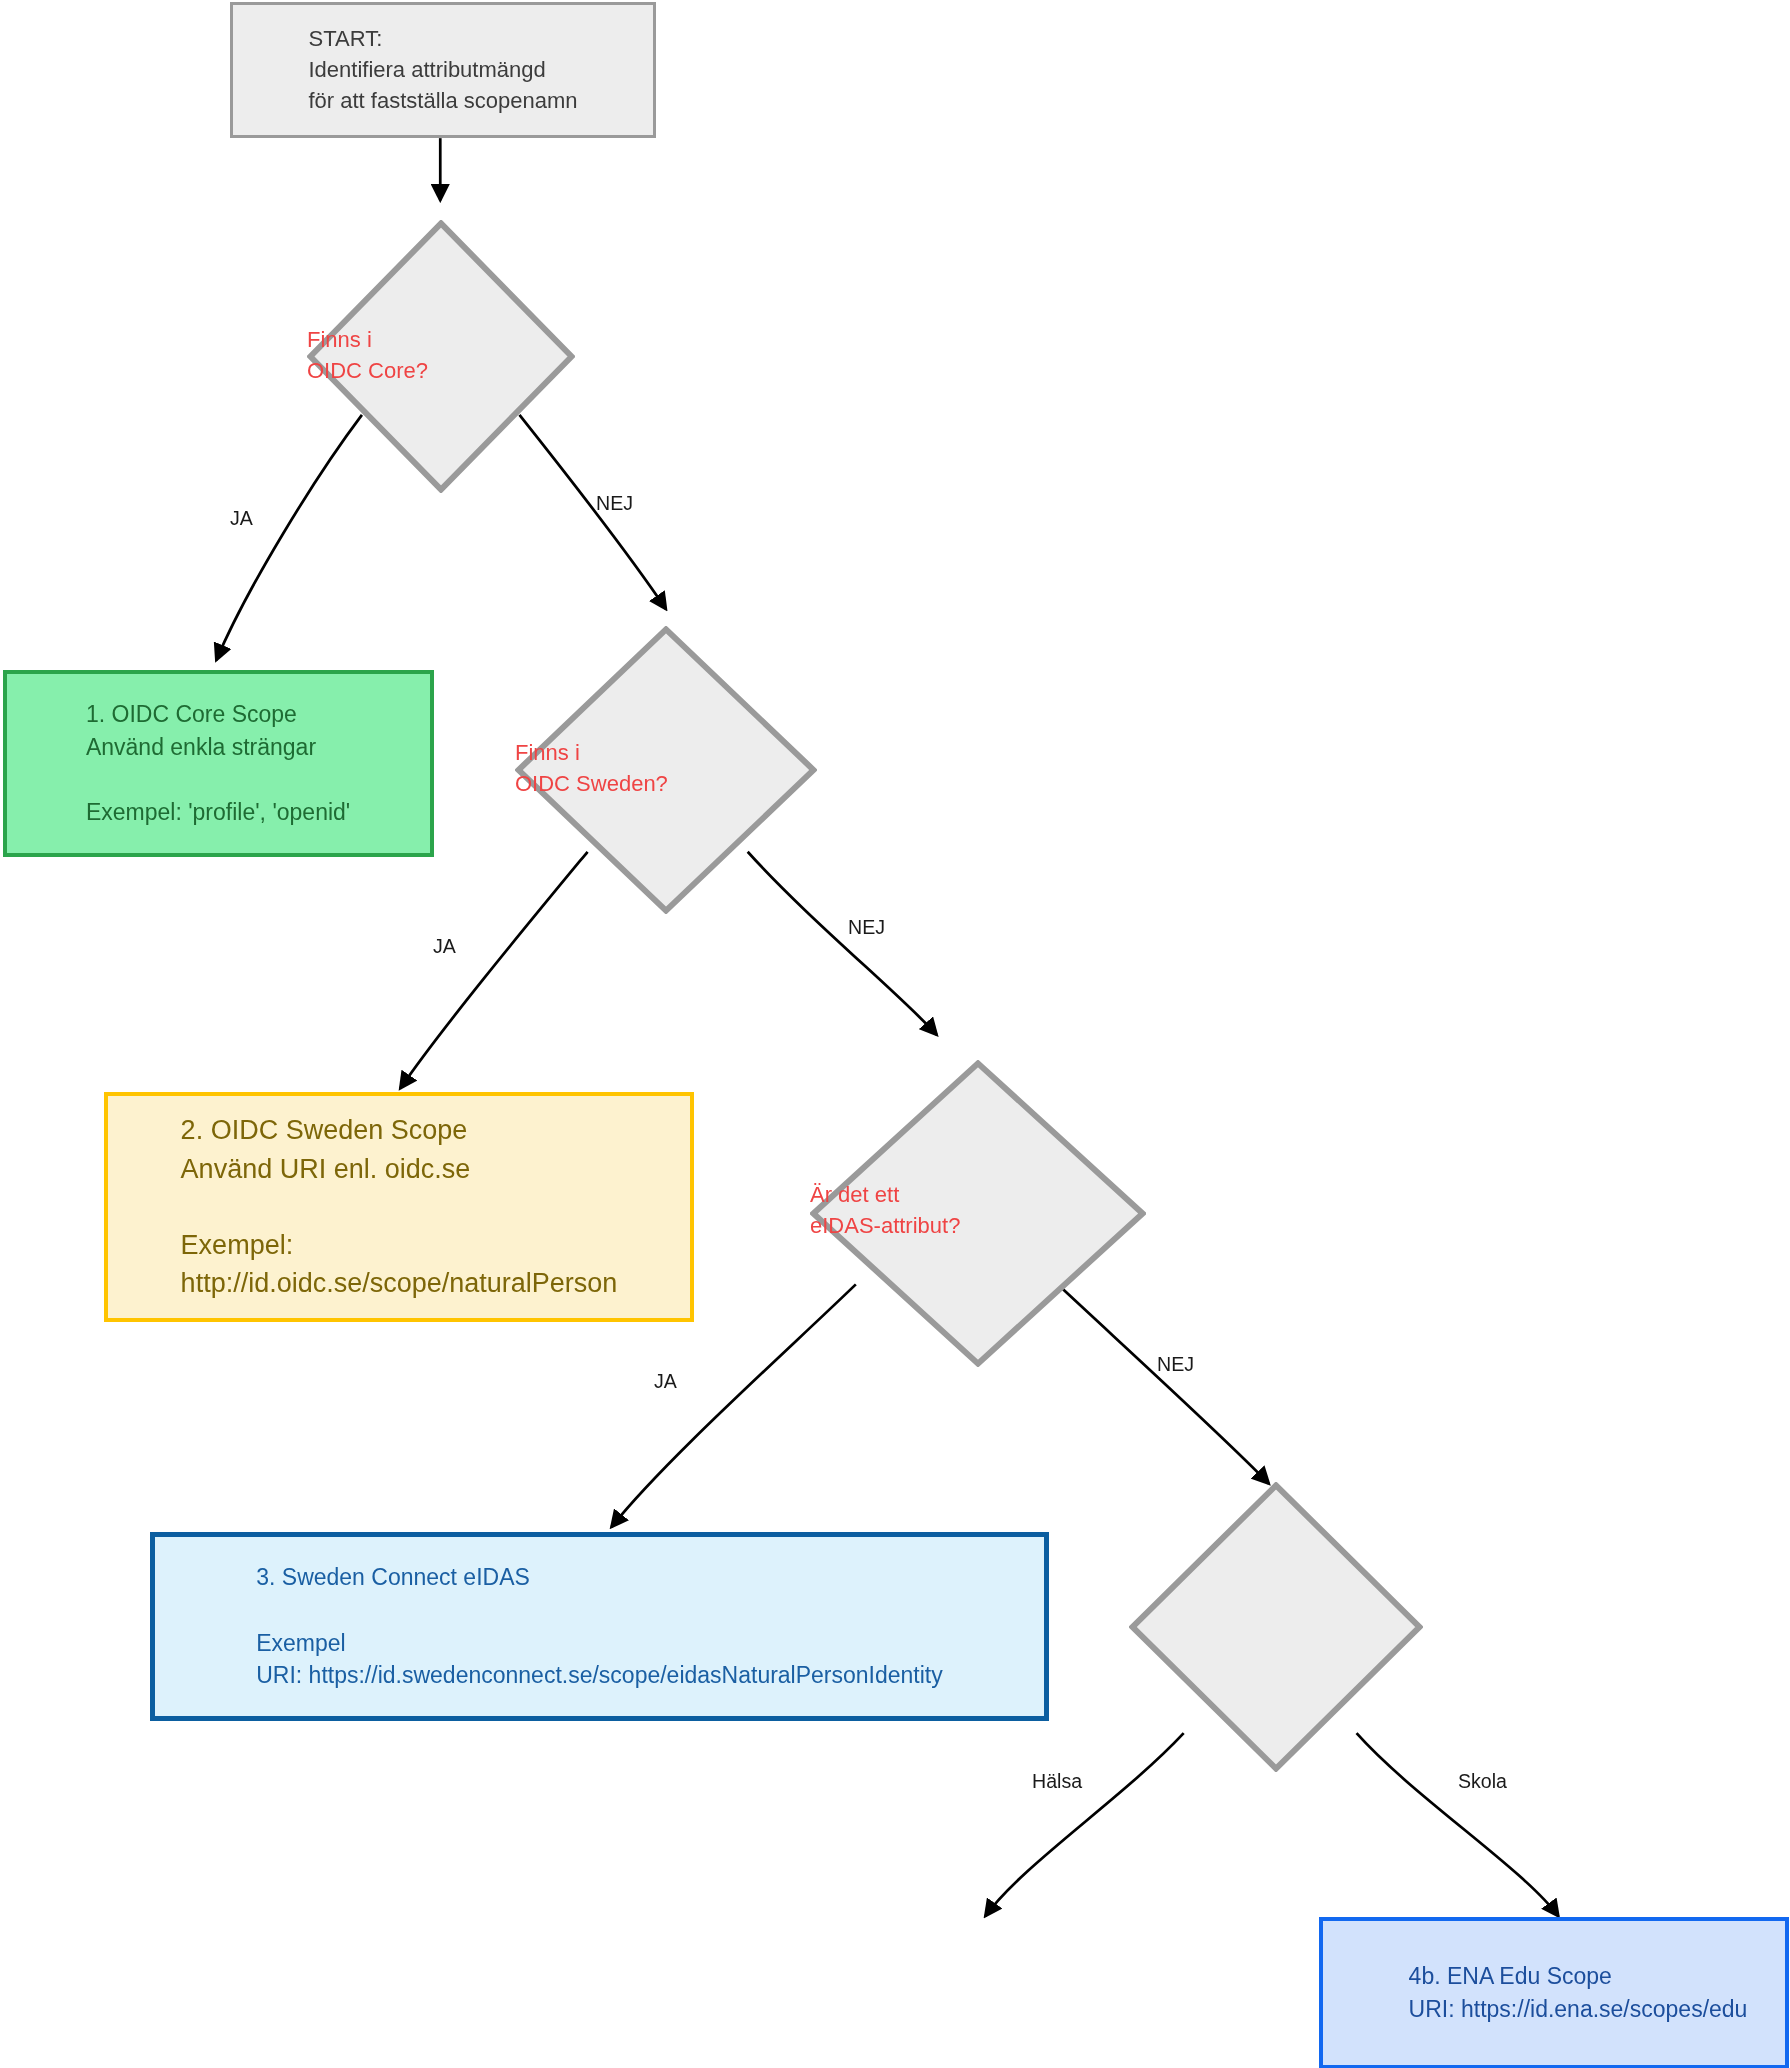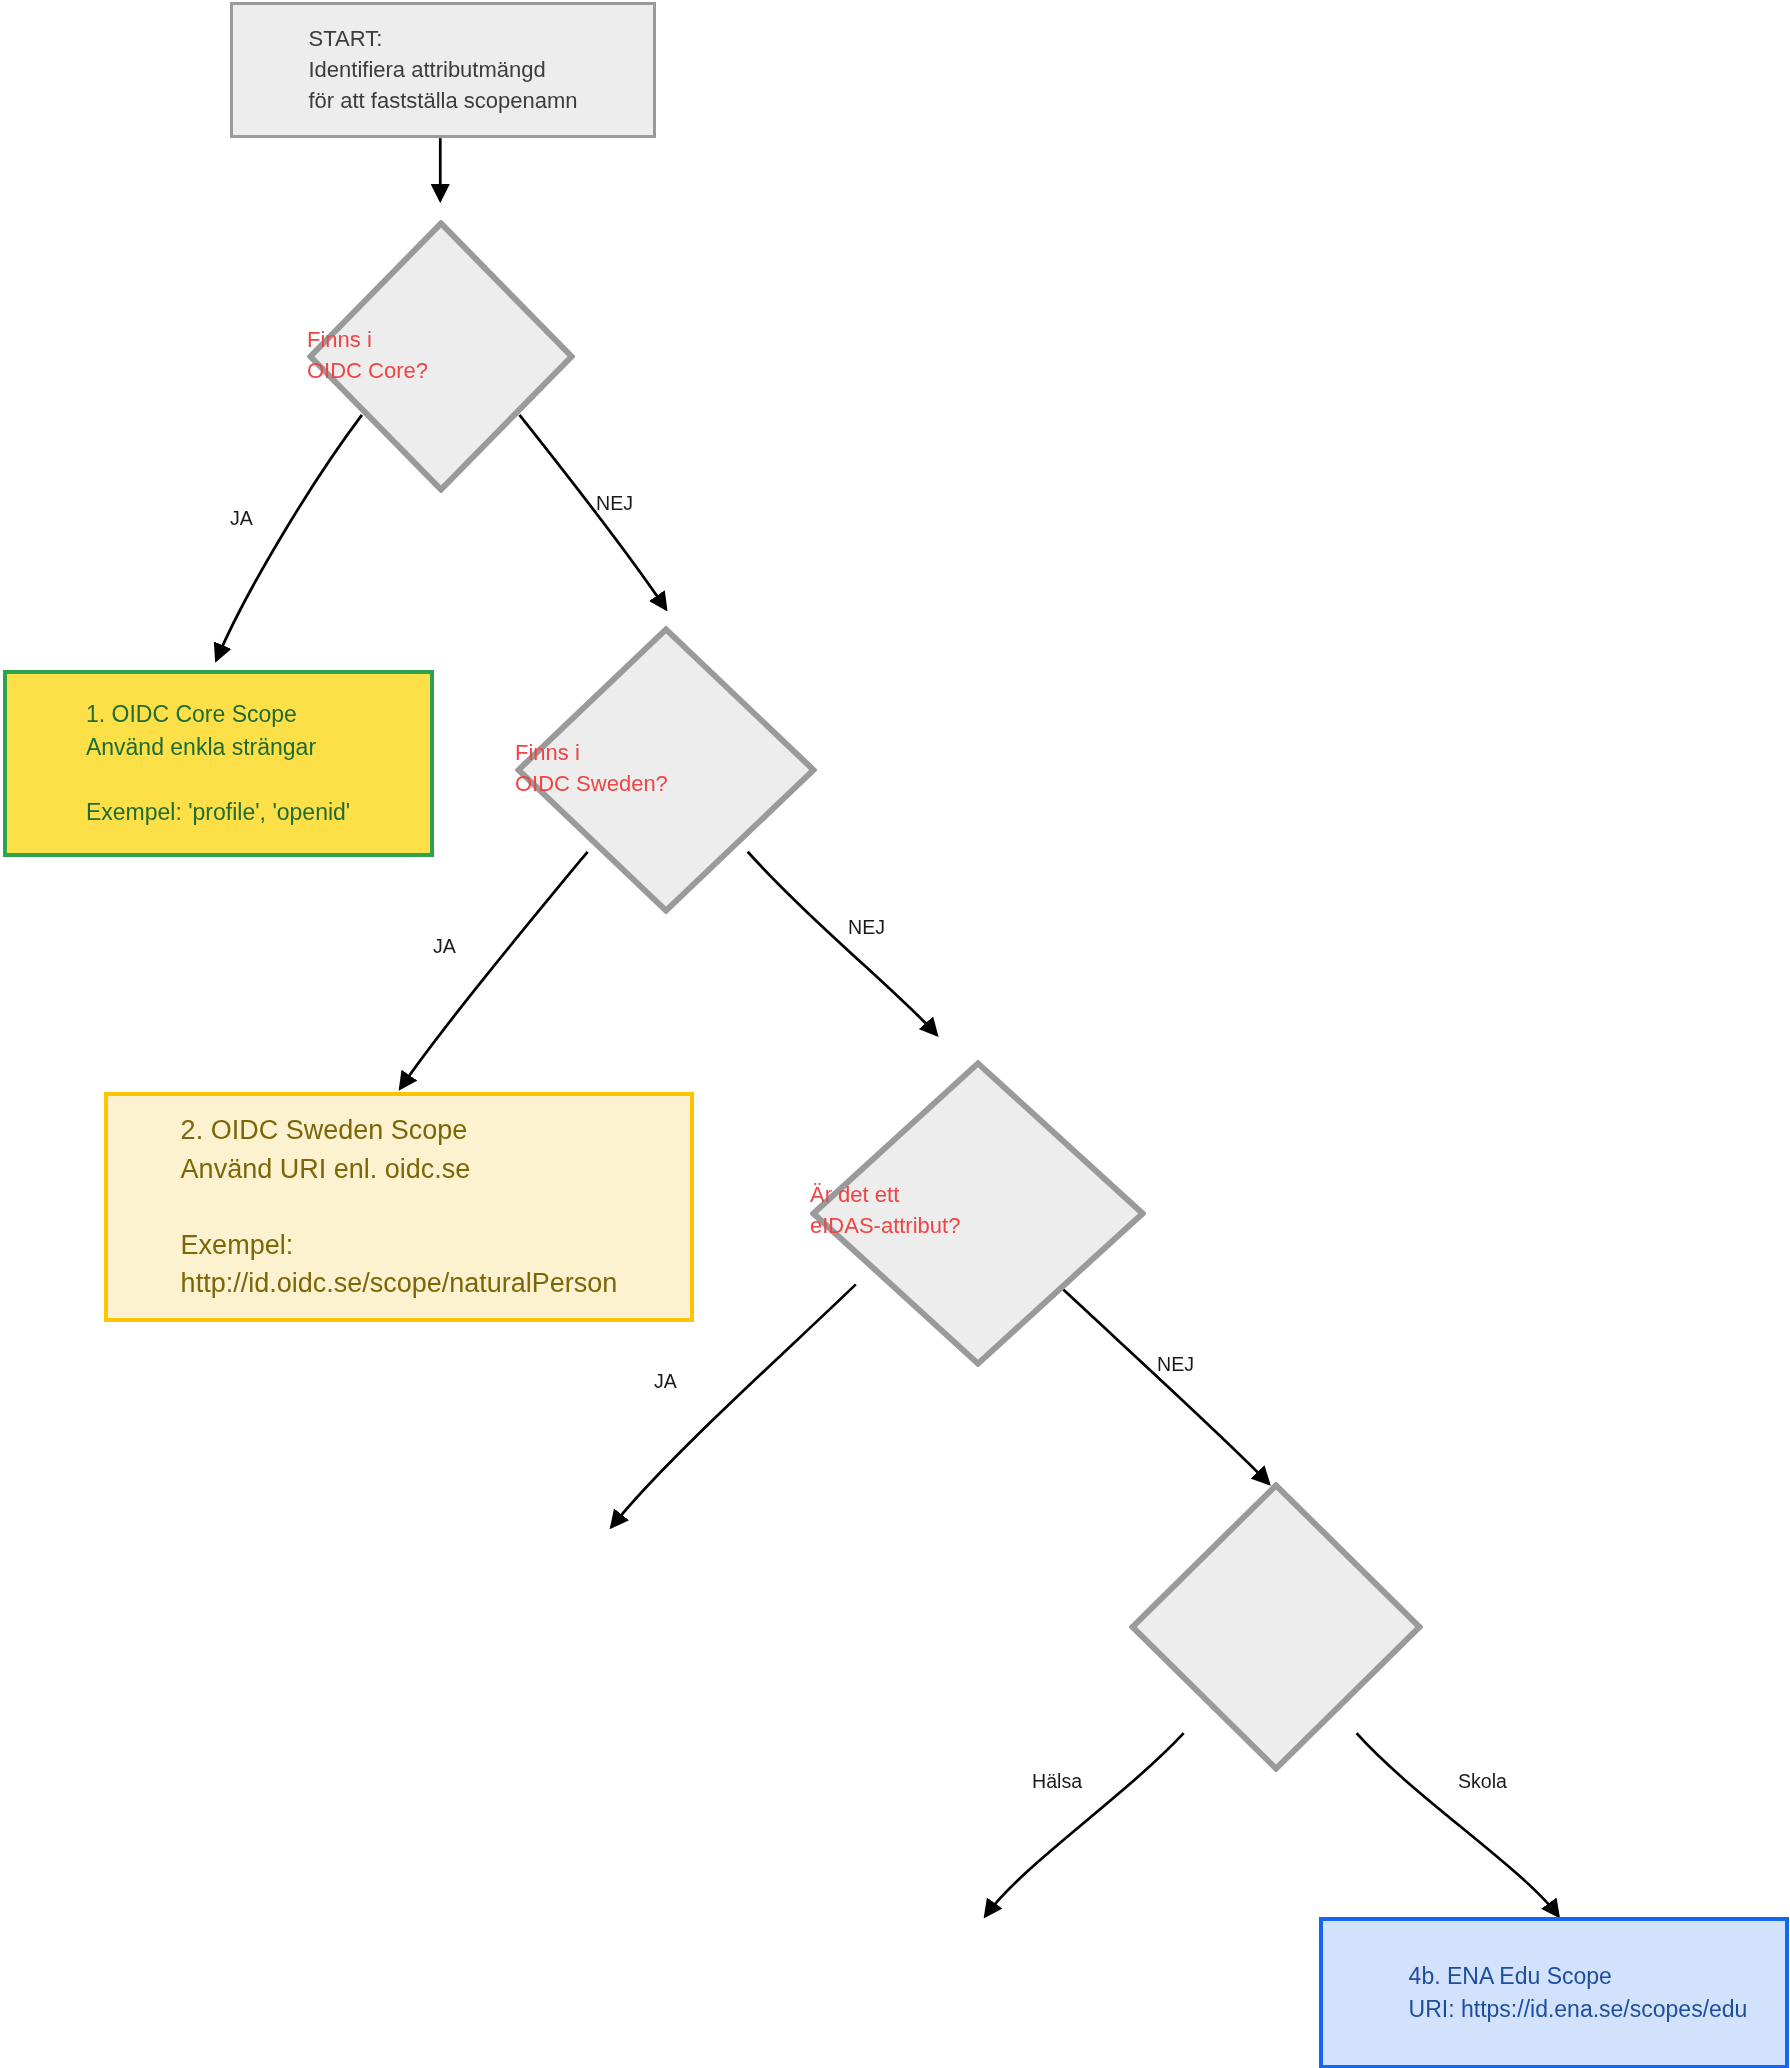--- a/index.html
+++ b/index.html
@@ -40,21 +40,21 @@
   }
   
   .n-start {
     background: #ededed;
     border: 3.4px solid #9a9a9a;
     color: #3c3c3c;
     font-size: 22px;
   }
   
   .n-green {
-    background: #fde047;
+    background: #86efac;
     border: 4.3px solid #2ba44b;
     color: #1e6b33;
     font-size: 23px;
   }
   
   .n-yellow {
     background: #fdf2cf;
     border: 4.3px solid #ffc400;
     color: #7d6608;
     font-size: 27px;
@@ -181,20 +181,26 @@
   </div>
 
   <div class="node proc n-yellow" style="left:104px; top:1092px; width:590px; height:230px;">
     <div class="inner">2. OIDC Sweden Scope
 Använd URI enl. oidc.se
 
 Exempel:
 http://id.oidc.se/scope/naturalPerson</div>
   </div>
 
+  <div class="node proc n-ltblue" style="left:150px; top:1532px; width:899px; height:189px;">
+    <div class="inner">3. Sweden Connect eIDAS
+
+Exempel
+URI: https://id.swedenconnect.se/scope/eidasNaturalPersonIdentity</div>
+  </div>
 
 
   <div class="node proc n-blue" style="left:1319px; top:1917px; width:470px; height:152px;padding-left:48px;">
     <div class="inner">4b. ENA Edu Scope
 URI: https://id.ena.se/scopes/edu</div>
   </div>
 
   <div class="edgelabel" style="left:230px; top:507px;">JA</div>
   <div class="edgelabel" style="left:596px; top:492px;">NEJ</div>
   <div class="edgelabel" style="left:433px; top:935px;">JA</div>

